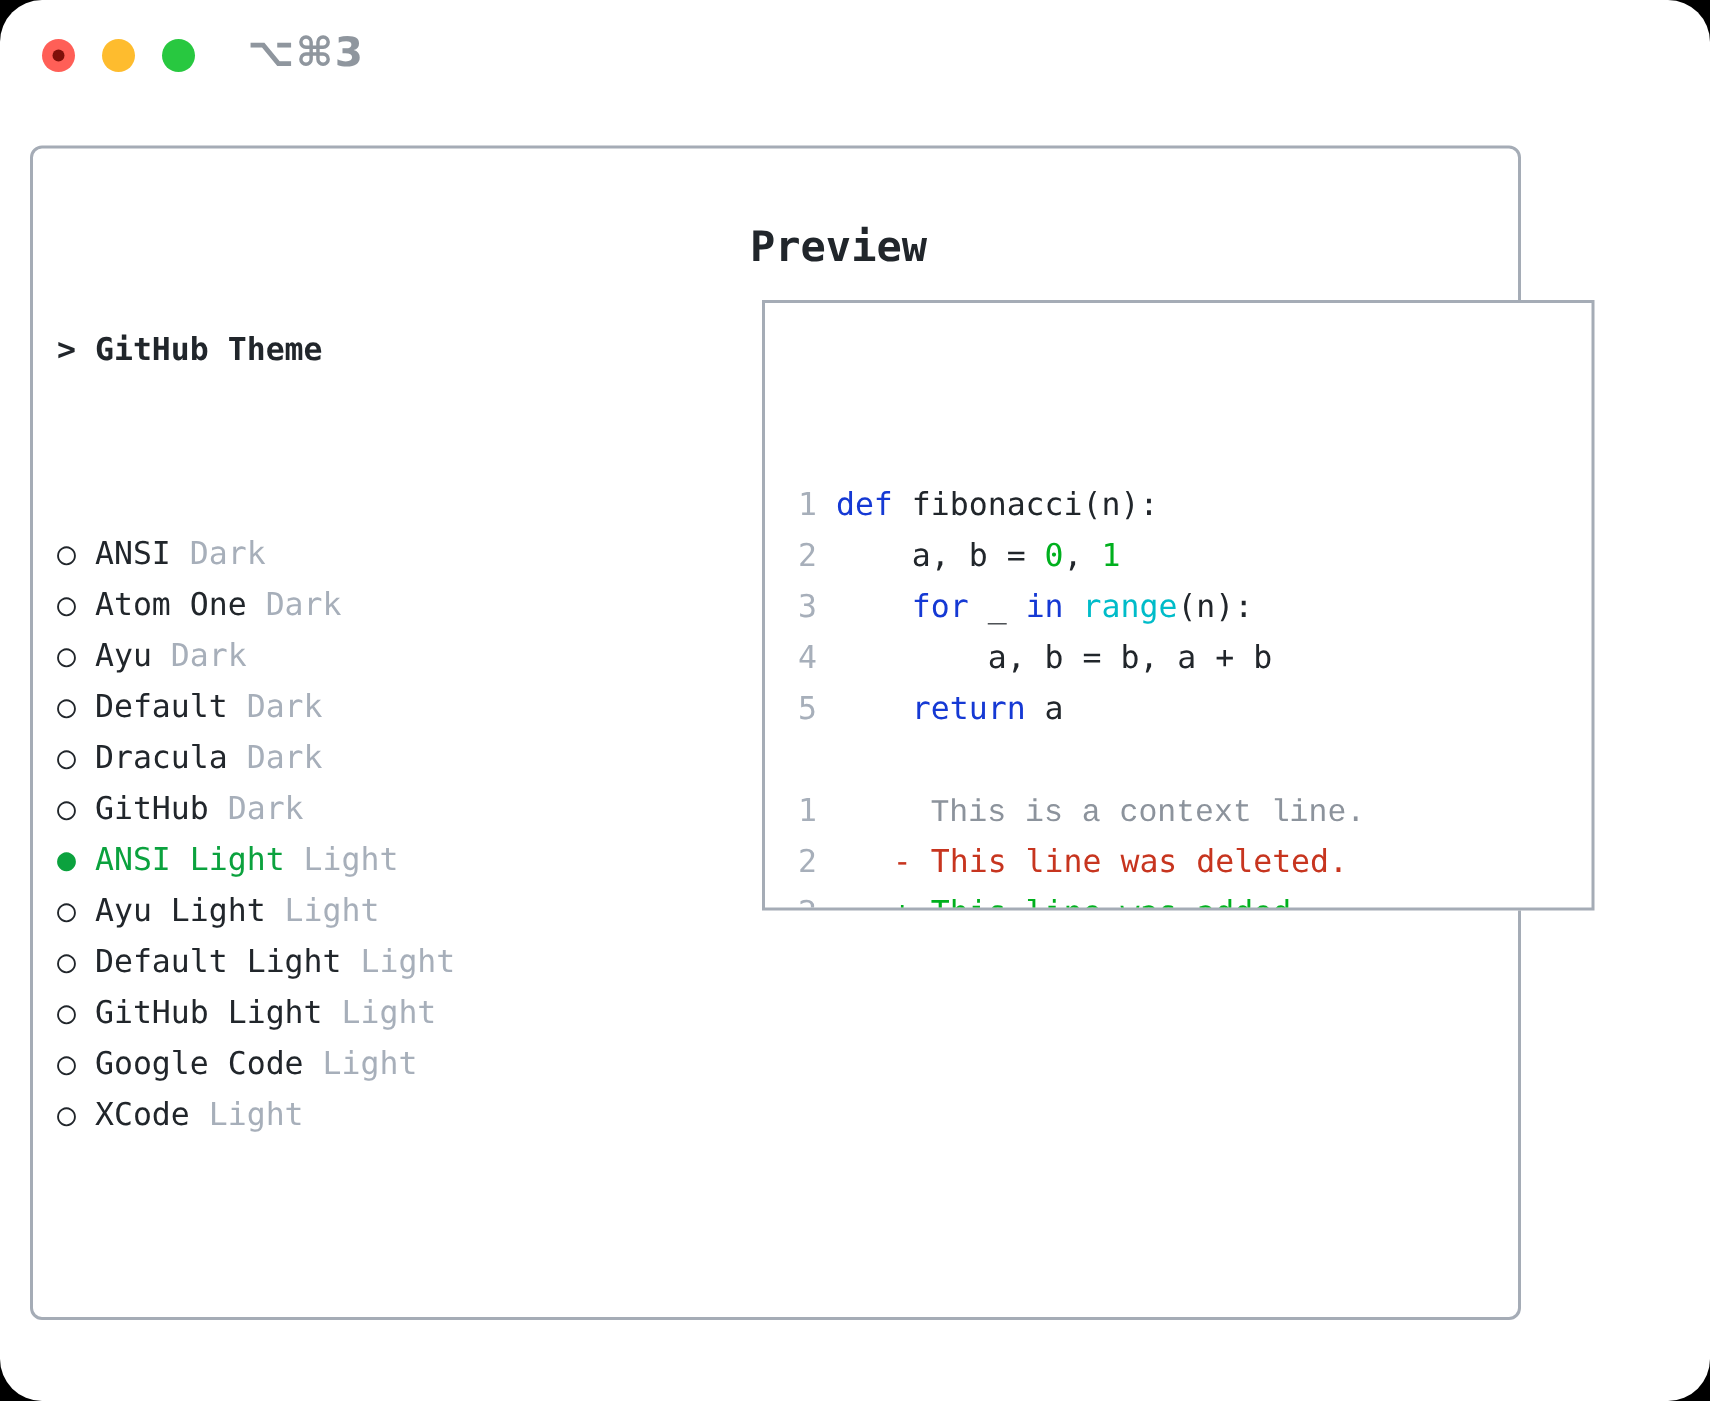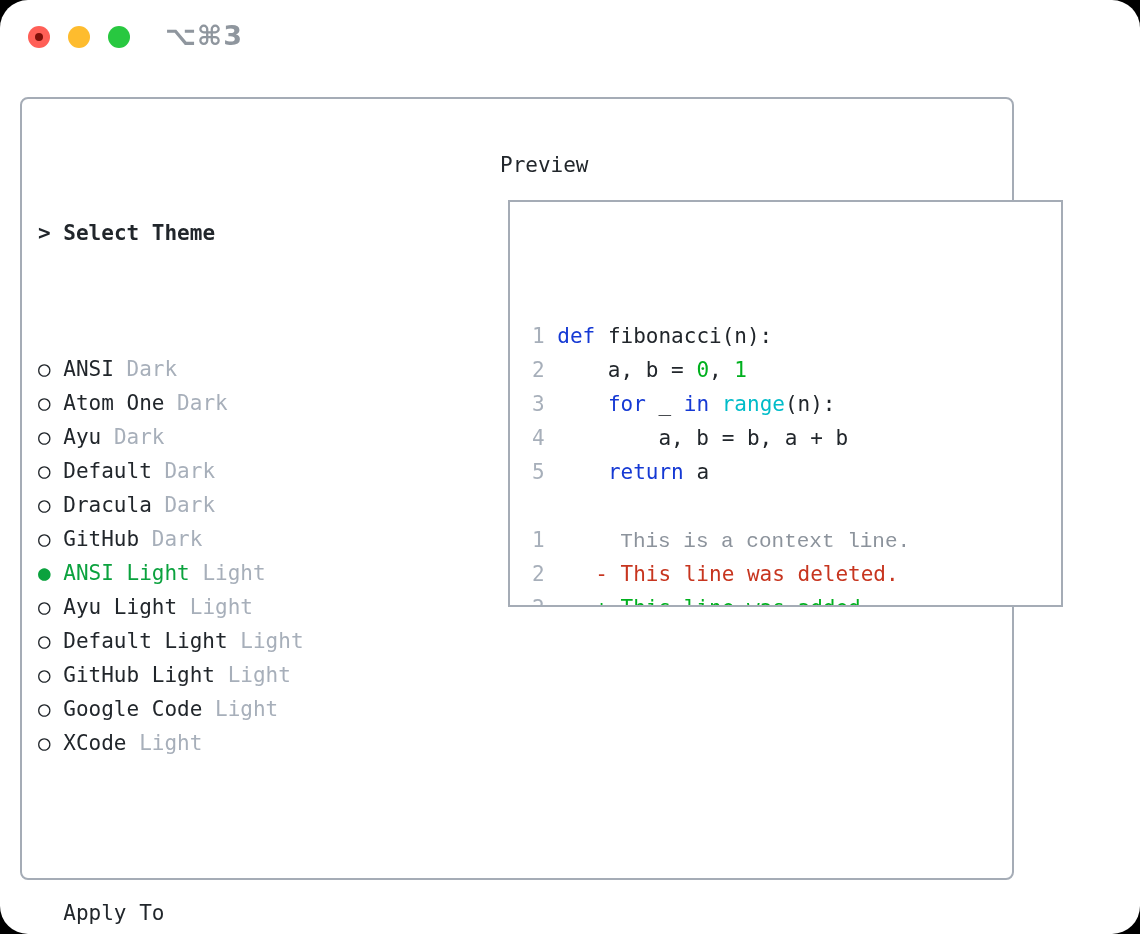--- a/index.html
+++ b/index.html
@@ -51,21 +51,21 @@
   .bullet { color: var(--text, #21262b); }
   .theme-row, .apply-row { cursor: pointer; }
   .theme-row.selected .bullet,
   .theme-row.selected .tname,
   .apply-row.selected .bullet,
   .apply-row.selected .tname { color: var(--ui-green, #0ba23e); }
   .variant { color: var(--muted, #a7afba); }
   
   .preview-label {
     position: absolute; left: 478px; top: 49px;
-    font-size: 21px; line-height: 34px; font-weight: normal;
+    font-size: 28px; line-height: 34px; font-weight: bold;
     color: var(--text, #21262b);
   }
   .preview-box {
     position: absolute; left: 486px; top: 101px;
     width: 555px; height: 407px;
     box-sizing: border-box;
     border: 2px solid var(--panel-border, #a5acb6);
     padding: 49px 0 0 22px;
     background: #fff;
     font-size: 21px; line-height: 34px;
@@ -94,25 +94,24 @@
         </span>
       <span class="light yellow"></span>
       <span class="light green"></span>
     </div>
     <span class="shortcut">⌥⌘3</span>
   </div>
 
   <div class="panel">
 
     <div class="list">
-      <div class="row header"><span>&gt;</span><span> </span><span>Select Theme</span></div>
+      <div class="row header"><span>&gt;</span><span> </span><span>GitHub Theme</span></div>
 
       <div id="theme-rows"><div class="row theme-row"><span class="bullet">○</span><span class="tname"> ANSI</span><span class="variant"> Dark</span></div><div class="row theme-row"><span class="bullet">○</span><span class="tname"> Atom One</span><span class="variant"> Dark</span></div><div class="row theme-row"><span class="bullet">○</span><span class="tname"> Ayu</span><span class="variant"> Dark</span></div><div class="row theme-row"><span class="bullet">○</span><span class="tname"> Default</span><span class="variant"> Dark</span></div><div class="row theme-row"><span class="bullet">○</span><span class="tname"> Dracula</span><span class="variant"> Dark</span></div><div class="row theme-row"><span class="bullet">○</span><span class="tname"> GitHub</span><span class="variant"> Dark</span></div><div class="row theme-row selected"><span class="bullet">●</span><span class="tname"> ANSI Light</span><span class="variant"> Light</span></div><div class="row theme-row"><span class="bullet">○</span><span class="tname"> Ayu Light</span><span class="variant"> Light</span></div><div class="row theme-row"><span class="bullet">○</span><span class="tname"> Default Light</span><span class="variant"> Light</span></div><div class="row theme-row"><span class="bullet">○</span><span class="tname"> GitHub Light</span><span class="variant"> Light</span></div><div class="row theme-row"><span class="bullet">○</span><span class="tname"> Google Code</span><span class="variant"> Light</span></div><div class="row theme-row"><span class="bullet">○</span><span class="tname"> XCode</span><span class="variant"> Light</span></div></div>
 
-      <div class="row section-label">Apply To</div>
 
       
 
       
     </div>
 
     <div class="preview-label">Preview</div>
 
     <div class="preview-box">
       <div id="code-lines"><div class="cline"><span class="ln">1 </span><span class="tk-kw">def</span><span class="tk-pl"> fibonacci(n):</span></div><div class="cline"><span class="ln">2 </span><span class="tk-pl">    a, b = </span><span class="tk-gr">0</span><span class="tk-pl">, </span><span class="tk-gr">1</span></div><div class="cline"><span class="ln">3 </span><span class="tk-pl">    </span><span class="tk-kw">for</span><span class="tk-pl"> _ </span><span class="tk-kw">in</span><span class="tk-pl"> </span><span class="tk-cy">range</span><span class="tk-pl">(n):</span></div><div class="cline"><span class="ln">4 </span><span class="tk-pl">        a, b = b, a + b</span></div><div class="cline"><span class="ln">5 </span><span class="tk-pl">    </span><span class="tk-kw">return</span><span class="tk-pl"> a</span></div><div class="cline"> </div><div class="cline"><span class="ln">1 </span><span class="tk-ctx">     This is a context line.</span></div><div class="cline"><span class="ln">2 </span><span class="tk-del">   - This line was deleted.</span></div><div class="cline"><span class="ln">2 </span><span class="tk-add">   + This line was added.</span></div></div>

